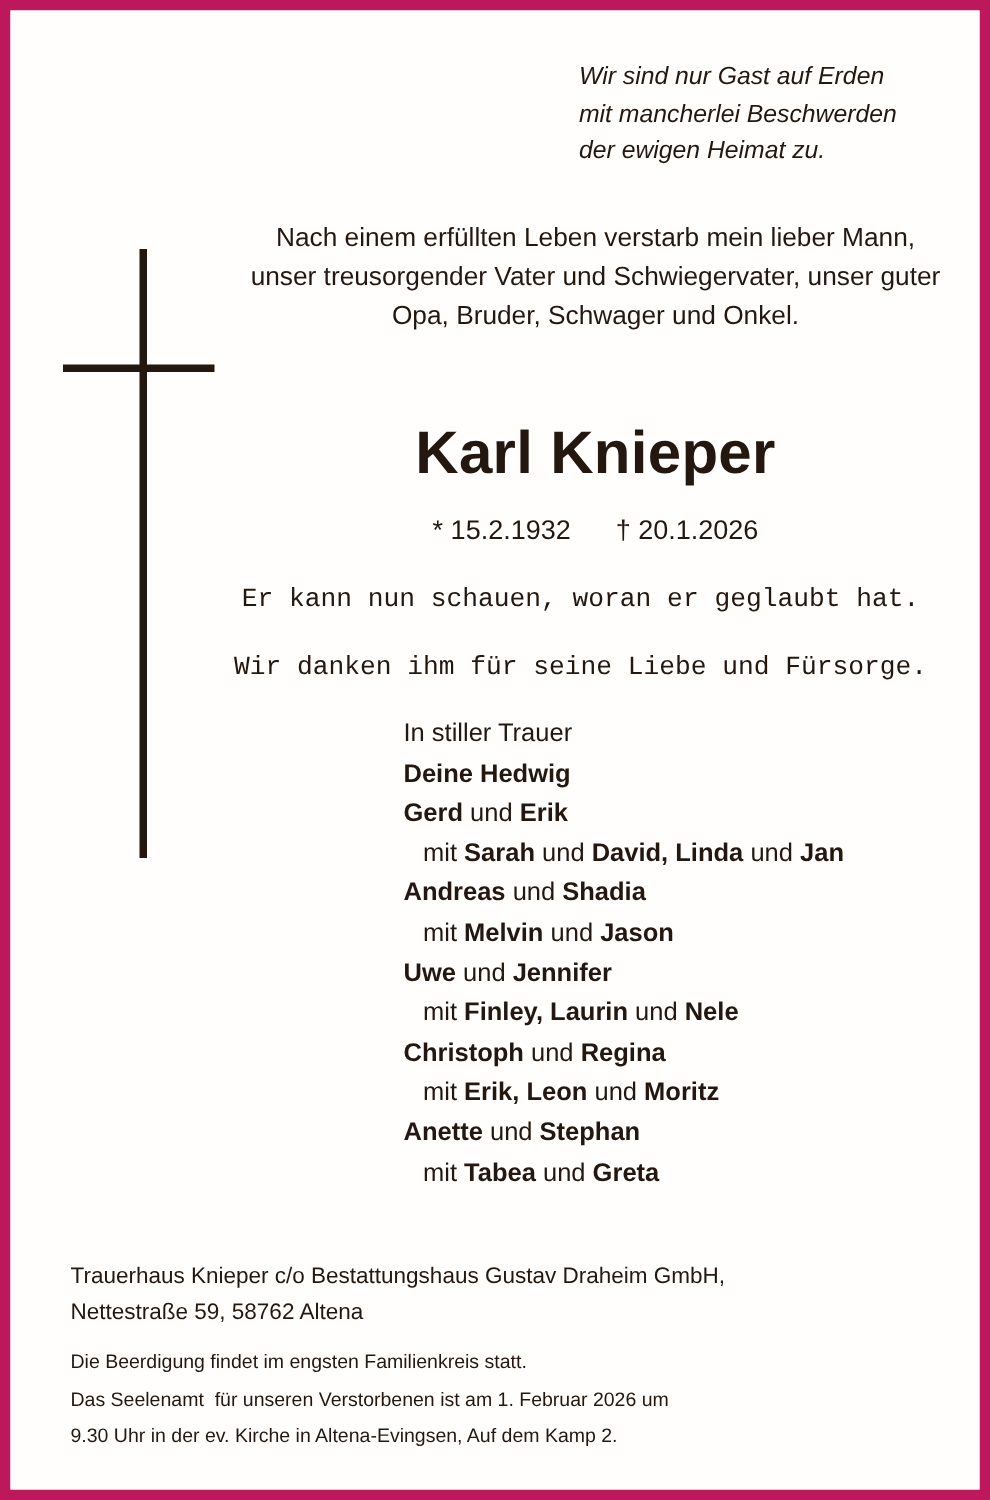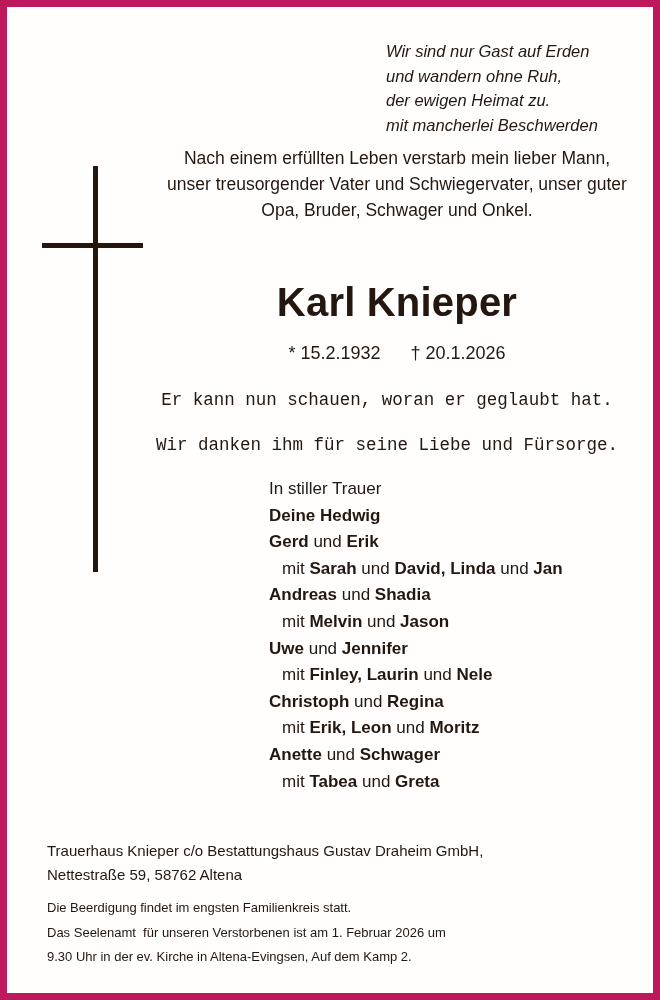--- a/index.html
+++ b/index.html
@@ -161,23 +161,22 @@
 <div class="notice">
   <div class="inner">
 
     <div class="cross">
       <div class="cross-v"></div>
       <div class="cross-h"></div>
     </div>
 
     <div class="verse">
       <div>Wir sind nur Gast auf Erden</div>
-      <div>und wandern ohne Ruh,</div>
+      <div>mit mancherlei Beschwerden</div>
       <div>der ewigen Heimat zu.</div>
-      <div>mit mancherlei Beschwerden</div>
     </div>
 
     <div class="intro">Nach einem erfüllten Leben verstarb mein lieber Mann, unser treusorgender Vater und Schwiegervater, unser guter Opa, Bruder, Schwager und Onkel.</div>
 
     <div class="name">Karl Knieper</div>
 
     <div class="dates">* 15.2.1932      † 20.1.2026</div>
 
     <div class="farewell">
       <div class="l1">Er kann nun schauen, woran er geglaubt hat.</div>
@@ -189,21 +188,21 @@
       <div id="mourner-entries">
           <div class="fam"><span>Deine Hedwig</span></div>
           <div class="fam"><span>Gerd</span><span class="conj"> und </span><span>Erik</span></div>
           <div class="sub"><span class="conj">mit </span><span>Sarah</span><span class="conj"> und </span><span>David, Linda</span><span class="conj"> und </span><span>Jan</span></div>
           <div class="fam"><span>Andreas</span><span class="conj"> und </span><span>Shadia</span></div>
           <div class="sub"><span class="conj">mit </span><span>Melvin</span><span class="conj"> und </span><span>Jason</span></div>
           <div class="fam"><span>Uwe</span><span class="conj"> und </span><span>Jennifer</span></div>
           <div class="sub"><span class="conj">mit </span><span>Finley, Laurin</span><span class="conj"> und </span><span>Nele</span></div>
           <div class="fam"><span>Christoph</span><span class="conj"> und </span><span>Regina</span></div>
           <div class="sub"><span class="conj">mit </span><span>Erik, Leon</span><span class="conj"> und </span><span>Moritz</span></div>
-          <div class="fam"><span>Anette</span><span class="conj"> und </span><span>Schwager</span></div>
+          <div class="fam"><span>Anette</span><span class="conj"> und </span><span>Stephan</span></div>
           <div class="sub"><span class="conj">mit </span><span>Tabea</span><span class="conj"> und </span><span>Greta</span></div>
         </div>
     </div>
 
     <div class="footer-a">
       <div>Trauerhaus Knieper c/o Bestattungshaus Gustav Draheim GmbH,</div>
       <div>Nettestraße 59, 58762 Altena</div>
     </div>
 
     <div class="footer-b">

